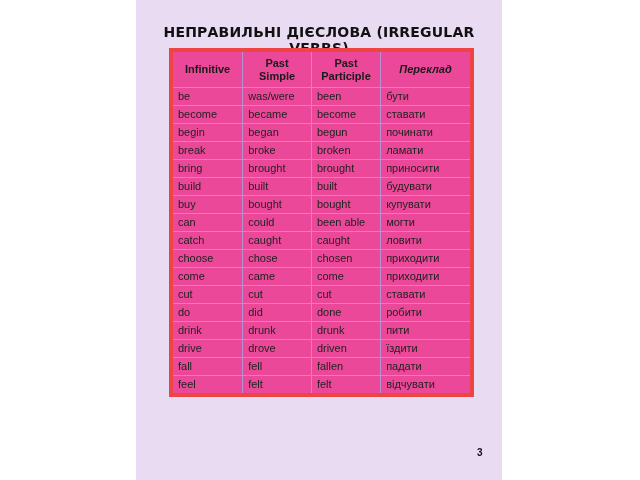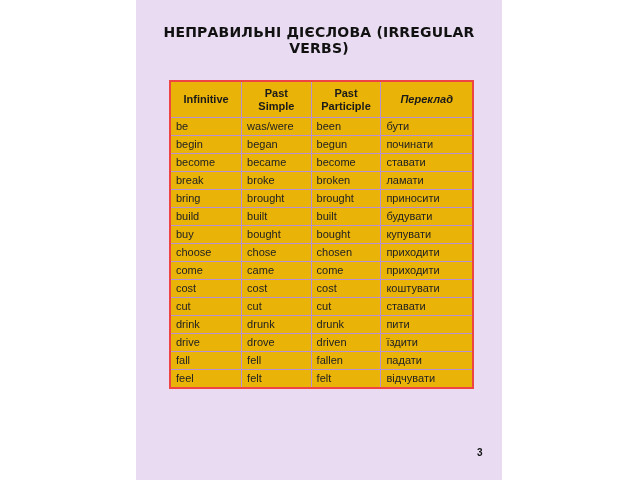--- a/index.html
+++ b/index.html
@@ -22,25 +22,25 @@
       width: 366px;
       text-align: center;
       font-family: "DejaVu Sans", sans-serif;
       font-weight: bold;
       font-size: 14px;
       letter-spacing: 0.2px;
       color: #111111;
     }
     table.verbs {
       position: absolute;
-      left: 169px; top: 80px;
+      left: 169px; top: 48px;
       width: 305px;
       border-collapse: collapse;
-      background: #eab308;
-      border: 2px solid #ef4444;
+      background: #ec4899;
+      border: 4px solid #ef4444;
     }
     table.verbs th, table.verbs td {
       border: 1px solid #b890d6;
       font-size: 11px;
       color: #222222;
       padding: 0 5px;
     }
     table.verbs th {
       height: 35px;
       font-weight: bold;
@@ -84,30 +84,30 @@
     </tr>
   </thead>
   <tbody id="verb-rows">
       <tr>
         <td>be</td>
         <td>was/were</td>
         <td>been</td>
         <td>бути</td>
       </tr>
       <tr>
+        <td>become</td>
+        <td>became</td>
+        <td>become</td>
+        <td>ставати</td>
+      </tr>
+      <tr>
         <td>begin</td>
         <td>began</td>
         <td>begun</td>
         <td>починати</td>
-      </tr>
-      <tr>
-        <td>become</td>
-        <td>became</td>
-        <td>become</td>
-        <td>ставати</td>
       </tr>
       <tr>
         <td>break</td>
         <td>broke</td>
         <td>broken</td>
         <td>ламати</td>
       </tr>
       <tr>
         <td>bring</td>
         <td>brought</td>
@@ -120,42 +120,54 @@
         <td>built</td>
         <td>будувати</td>
       </tr>
       <tr>
         <td>buy</td>
         <td>bought</td>
         <td>bought</td>
         <td>купувати</td>
       </tr>
       <tr>
+        <td>can</td>
+        <td>could</td>
+        <td>been able</td>
+        <td>могти</td>
+      </tr>
+      <tr>
+        <td>catch</td>
+        <td>caught</td>
+        <td>caught</td>
+        <td>ловити</td>
+      </tr>
+      <tr>
         <td>choose</td>
         <td>chose</td>
         <td>chosen</td>
         <td>приходити</td>
       </tr>
       <tr>
         <td>come</td>
         <td>came</td>
         <td>come</td>
         <td>приходити</td>
       </tr>
       <tr>
-        <td>cost</td>
-        <td>cost</td>
-        <td>cost</td>
-        <td>коштувати</td>
-      </tr>
-      <tr>
         <td>cut</td>
         <td>cut</td>
         <td>cut</td>
         <td>ставати</td>
+      </tr>
+      <tr>
+        <td>do</td>
+        <td>did</td>
+        <td>done</td>
+        <td>робити</td>
       </tr>
       <tr>
         <td>drink</td>
         <td>drunk</td>
         <td>drunk</td>
         <td>пити</td>
       </tr>
       <tr>
         <td>drive</td>
         <td>drove</td>

